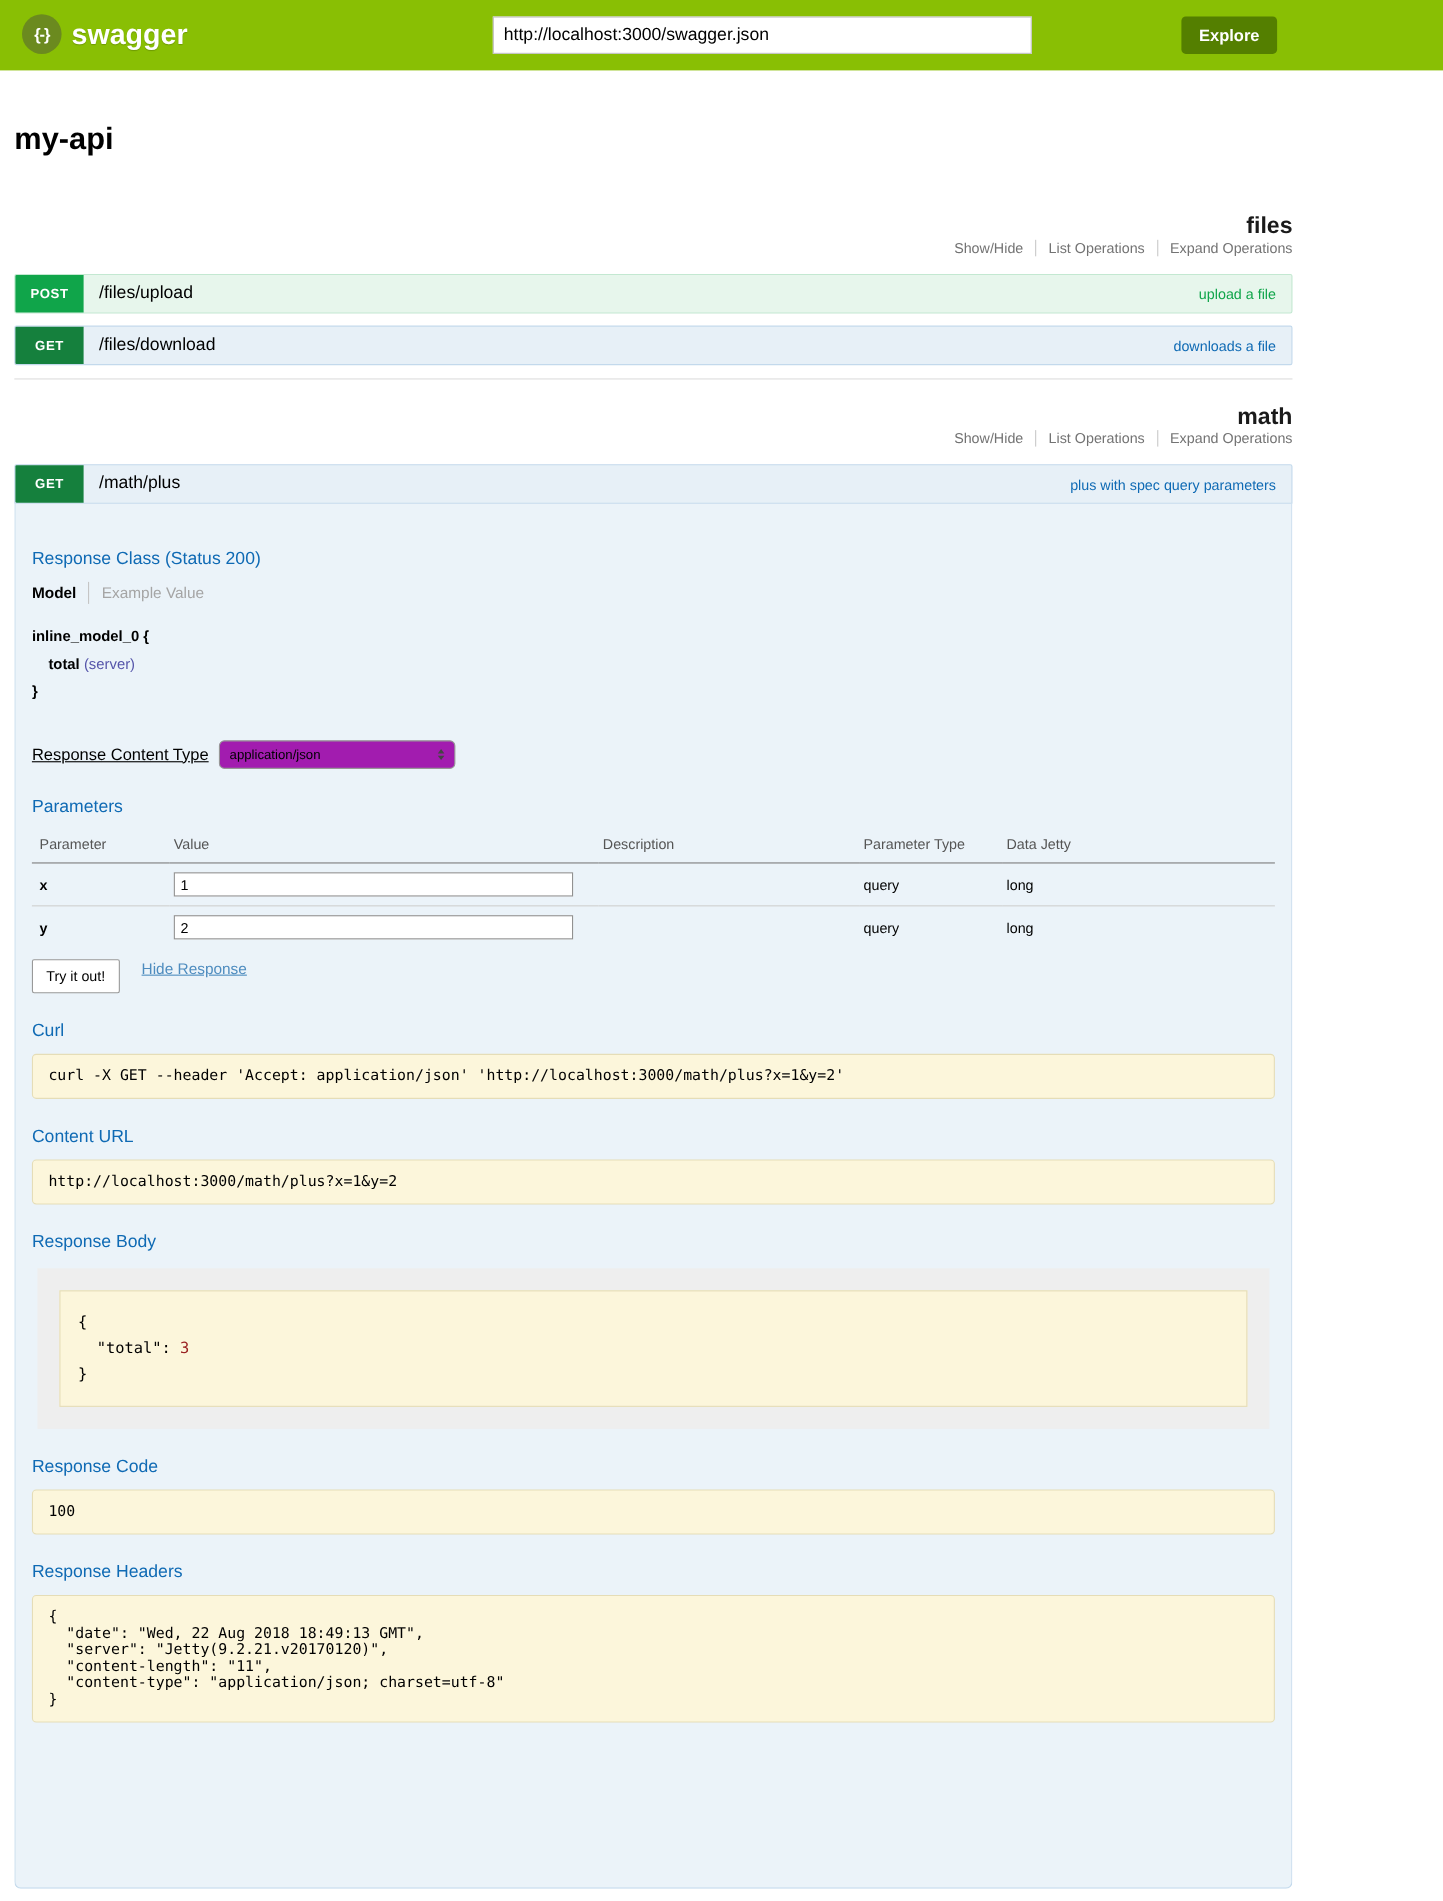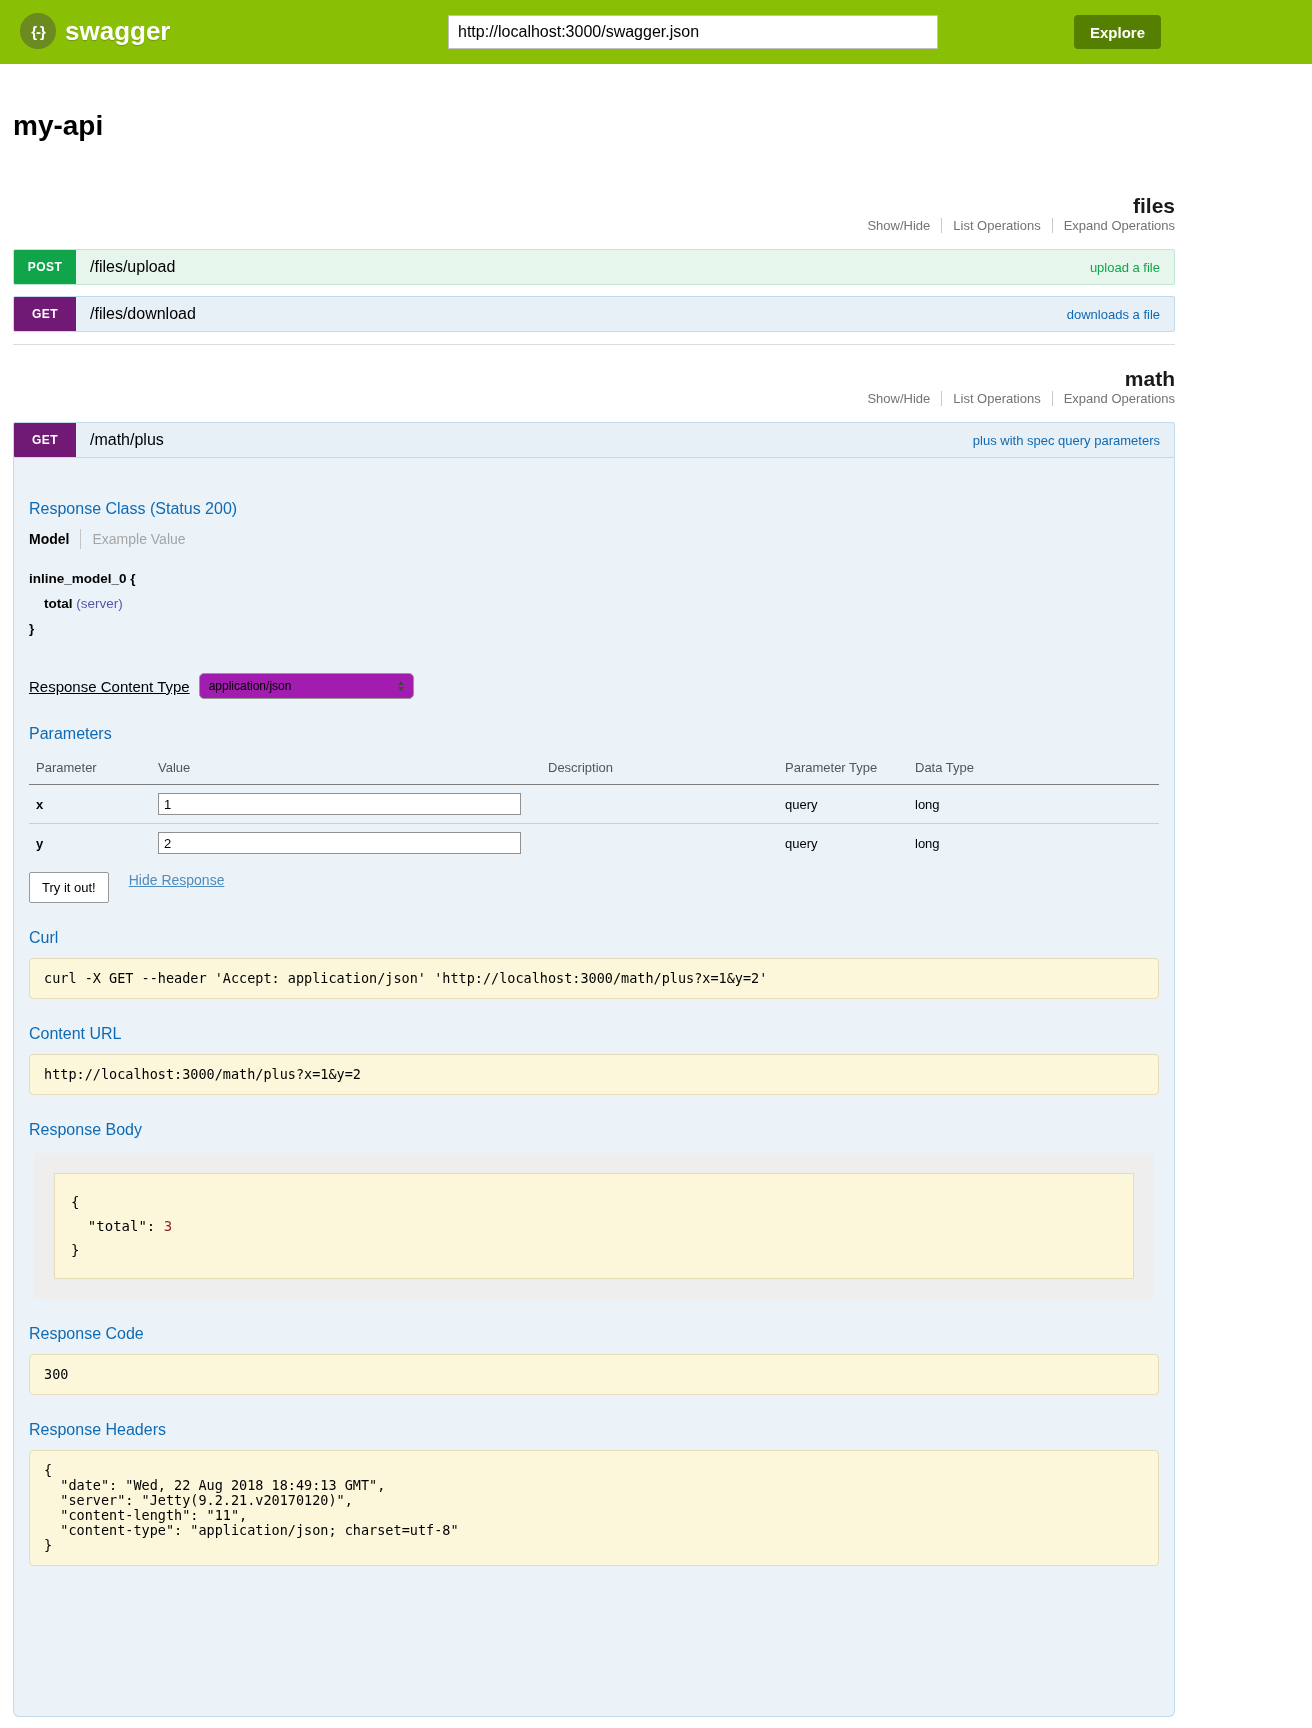--- a/index.html
+++ b/index.html
@@ -56,21 +56,21 @@
   }
   .op-row.mb { margin-bottom:11px; }
   .op-row.post-row { background:#e7f6ec; border:1px solid #c3e8d1; }
   .op-row.get-row  { background:#e7f0f7; border:1px solid #c3d9ec; }
   .method-badge {
     align-self:stretch; width:62px; display:flex; align-items:center; justify-content:center;
     color:#fff; font-size:12px; font-weight:bold; letter-spacing:0.5px;
     border-radius:1px 0 0 1px;
   }
   .post-row .method-badge { background:#10a54a; }
-  .get-row  .method-badge { background:#701a75; }
+  .get-row  .method-badge { background:#15803d; }
   .op-path { margin-left:14px; font-size:16px; color:#000; }
   .op-summary { margin-left:auto; margin-right:14px; font-size:13px; }
   .post-row .op-summary { color:#10a54a; }
   .get-row  .op-summary { color:#0f6ab4; }
 
   
   .op-expanded { margin-top:0; }
   .op-expanded .op-row { border-radius:2px 2px 0 0; }
   .op-content {
     background:#ebf3f9; border:1px solid #c3d9ec; border-top:0;
@@ -244,21 +244,21 @@
 
         <h4 class="blue-h">Parameters</h4>
 
         <table class="params-table">
           <thead>
             <tr>
               <th class="c1">Parameter</th>
               <th class="c2">Value</th>
               <th class="c3">Description</th>
               <th class="c4">Parameter Type</th>
-              <th class="c5">Data Type</th>
+              <th class="c5">Data Jetty</th>
             </tr>
           </thead>
           <tbody>
             <tr>
               <td class="pname">x</td>
               <td><input class="param-input" value="1" style=""></td>
               <td></td>
               <td>query</td>
               <td>long</td>
             </tr>
@@ -282,21 +282,21 @@
 
         <h4 class="blue-h">Content URL</h4>
         <pre class="sandbox-block">http://localhost:3000/math/plus?x=1&amp;y=2</pre>
 
         <h4 class="blue-h">Response Body</h4>
         <div class="resp-body-outer">
           <pre class="resp-body-inner"><span>{</span><span class="rb-line"><span>  "total": </span><span class="json-num">3</span></span><span>}</span></pre>
         </div>
 
         <h4 class="blue-h">Response Code</h4>
-        <pre class="sandbox-block">300</pre>
+        <pre class="sandbox-block">100</pre>
 
         <h4 class="blue-h">Response Headers</h4>
         <pre class="sandbox-block tight">{
   "date": "Wed, 22 Aug 2018 18:49:13 GMT",
   "server": "Jetty(9.2.21.v20170120)",
   "content-length": "11",
   "content-type": "application/json; charset=utf-8"
 }</pre>
 
       </div>

